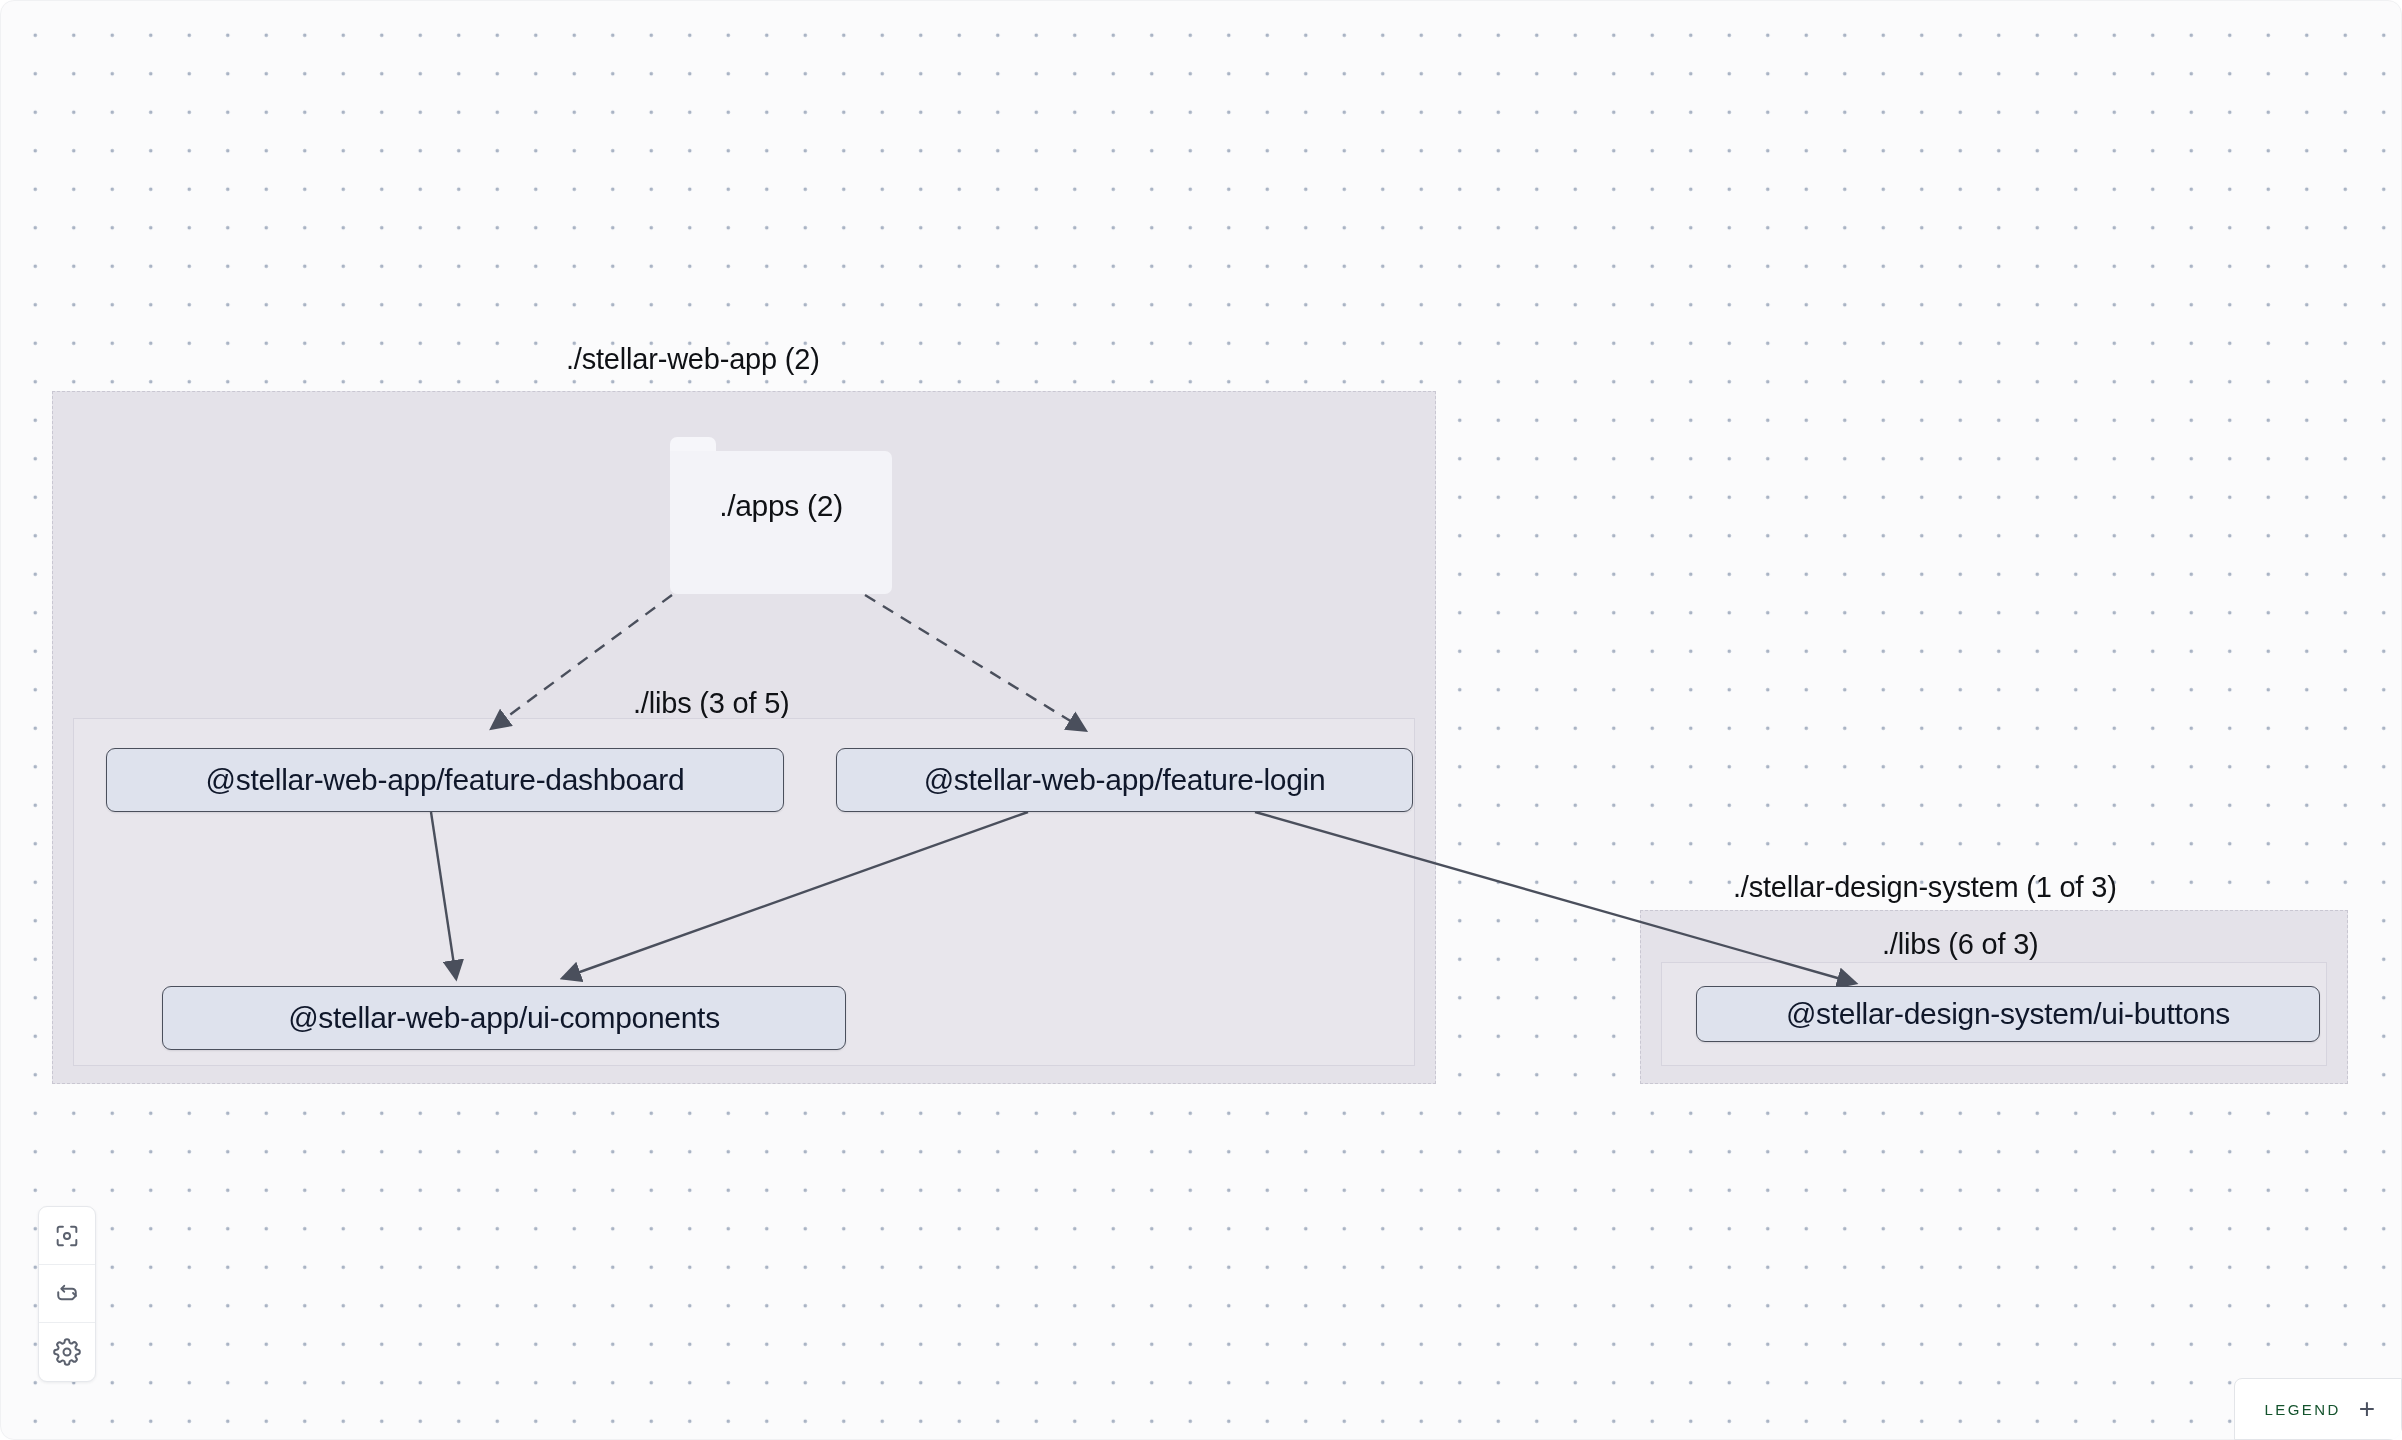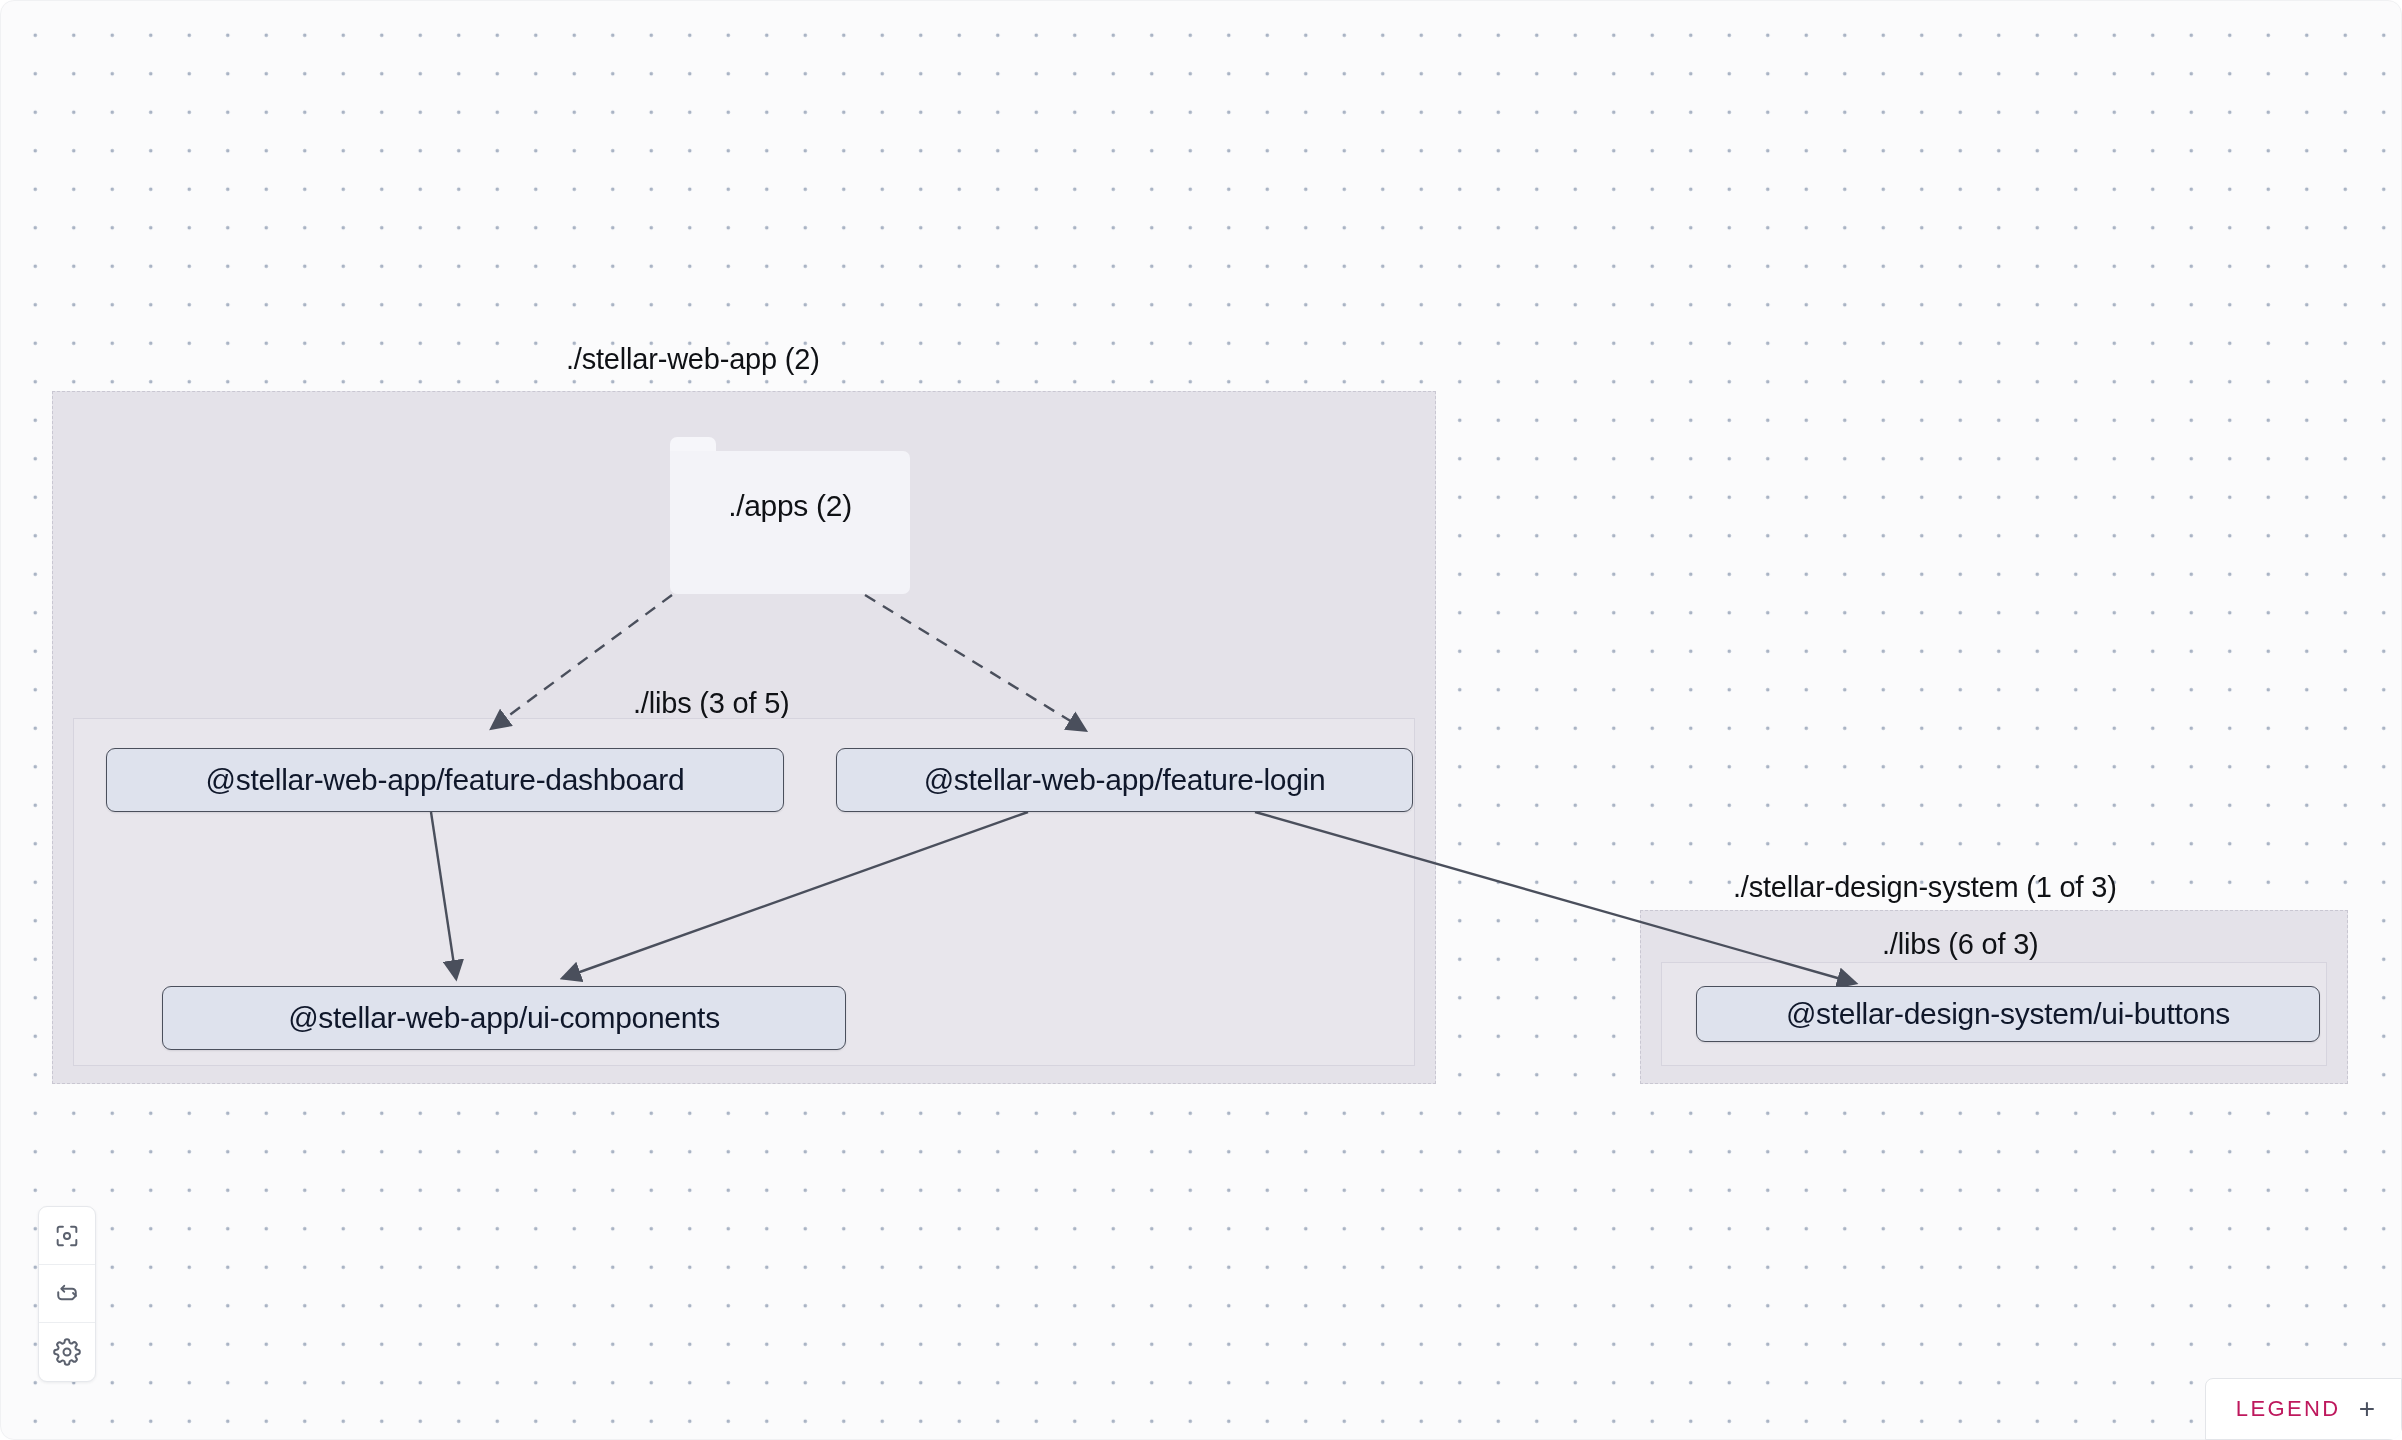--- a/index.html
+++ b/index.html
@@ -146,23 +146,23 @@
     background: #ffffff;
     border: 1px solid #e3e5e9;
     border-radius: 8px 0 0 0;
     padding: 16px 26px 16px 30px;
     display: flex;
     align-items: center;
     gap: 18px;
     cursor: pointer;
   }
   #legend-label {
-    font-size: 22px;
+    font-size: 15px;
     letter-spacing: 2.4px;
-    color: #be185d;
+    color: #14532d;
   }
   #legend-plus {
     font-size: 28px;
     color: #4b5160;
     line-height: 1;
     font-weight: 300;
   }
 </style>
 </head>
 <body>
@@ -198,21 +198,21 @@
 
     <path d="M 865 595 L 1085 730" fill="none" stroke="#4a4f5c" stroke-width="2.4" stroke-dasharray="12 9" marker-end="url(#arrow)"></path>
 
     <path d="M 431 812 L 456 978" fill="none" stroke="#4a4f5c" stroke-width="2.4" marker-end="url(#arrow)"></path>
 
     <path d="M 1028 812 L 563 978" fill="none" stroke="#4a4f5c" stroke-width="2.4" marker-end="url(#arrow)"></path>
 
     <path d="M 1255 812 L 1855 983" fill="none" stroke="#4a4f5c" stroke-width="2.4" marker-end="url(#arrow)"></path>
   </svg>
 
-  <div class="folder-node" style="left:670px; top:437px; width:240px; height:157px;">
+  <div class="folder-node" style="left:670px; top:437px; width:222px; height:157px;">
     <div class="folder-tab"></div>
     <div class="folder-body"></div>
     <div class="folder-label">./apps (2)</div>
   </div>
 
   <div class="node" style="left:92px; top:748px; width:678px; height:64px;">
     <span>@stellar-web-app/feature-dashboard</span>
   </div>
 
   <div class="node" style="left:822px; top:748px; width:577px; height:64px;align-items:center;">

